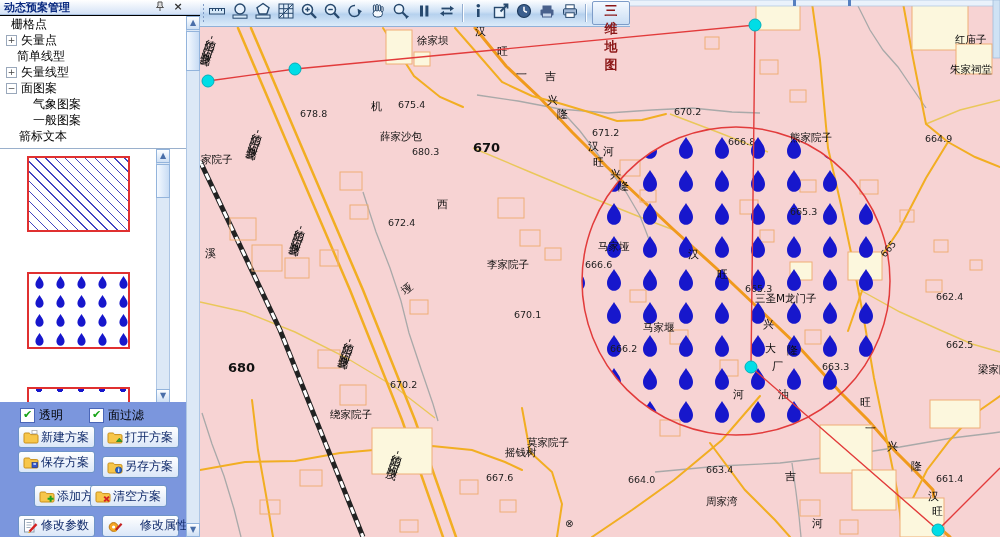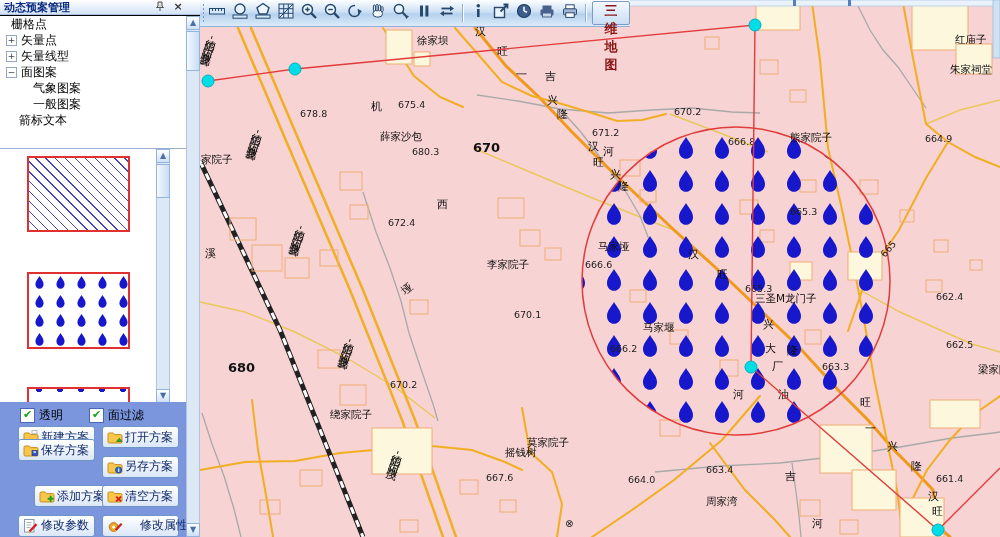--- a/index.html
+++ b/index.html
@@ -89,20 +89,24 @@
     <div id="tree">
         <div class="tree-item" style="">
           <span class="exp-spacer"></span>
           <span>栅格点</span>
         </div>
         <div class="tree-item" style="padding-left: 6px;">
           <span class="expander">+</span>
           <span>矢量点</span>
         </div>
         <div class="tree-item" style="padding-left: 6px;">
+          <span class="exp-spacer"></span>
+          <span>简单线型</span>
+        </div>
+        <div class="tree-item" style="padding-left: 6px;">
           <span class="expander">+</span>
           <span>矢量线型</span>
         </div>
         <div class="tree-item" style="padding-left: 6px;">
           <span class="expander">−</span>
           <span>面图案</span>
         </div>
         <div class="tree-item" style="padding-left: 22px;">
           <span class="exp-spacer"></span>
           <span>气象图案</span>
@@ -156,21 +160,21 @@
               </svg></span>
             <span>新建方案</span>
           </button>
           <button class="plan-btn" style="left: 84px; top: 0px;">
             <span class="bico"><svg width="16" height="16" viewBox="0 0 16 16">
                 <path d="M1 5.2 Q1 4 2.2 4 L6.2 4 L7.8 5.6 L13.8 5.6 Q15 5.6 15 6.8 L15 12.8 Q15 14 13.8 14 L2.2 14 Q1 14 1 12.8 Z" fill="#f7c64a" stroke="#c98f1b" stroke-width="1"></path>
                 <path d="M9.5 12.5 l5.5 0 -2.7 -3.3 z" fill="#2eaa2e" stroke="#1b7a1b" stroke-width="0.7"></path>
               </svg></span>
             <span>打开方案</span>
           </button>
-          <button class="plan-btn" style="left: 0px; top: 13px;">
+          <button class="plan-btn" style="left: 0px; top: 25px;">
             <span class="bico"><svg width="16" height="16" viewBox="0 0 16 16">
                 <path d="M1 5.2 Q1 4 2.2 4 L6.2 4 L7.8 5.6 L13.8 5.6 Q15 5.6 15 6.8 L15 12.8 Q15 14 13.8 14 L2.2 14 Q1 14 1 12.8 Z" fill="#f7c64a" stroke="#c98f1b" stroke-width="1"></path>
                 <rect x="9" y="8.6" width="5.4" height="5" fill="#3355cc" stroke="#203a8c" stroke-width="0.7"></rect>
                 <rect x="10.4" y="9.2" width="2.6" height="1.6" fill="#cfe0ff"></rect>
               </svg></span>
             <span>保存方案</span>
           </button>
           <button class="plan-btn" style="left: 84px; top: 29.5px;">
             <span class="bico"><svg width="16" height="16" viewBox="0 0 16 16">
                 <path d="M1 5.2 Q1 4 2.2 4 L6.2 4 L7.8 5.6 L13.8 5.6 Q15 5.6 15 6.8 L15 12.8 Q15 14 13.8 14 L2.2 14 Q1 14 1 12.8 Z" fill="#f7c64a" stroke="#c98f1b" stroke-width="1"></path>
@@ -179,21 +183,21 @@
               </svg></span>
             <span>另存方案</span>
           </button>
           <button class="plan-btn" style="left: 16px; top: 59px;">
             <span class="bico"><svg width="16" height="16" viewBox="0 0 16 16">
                 <path d="M1 5.2 Q1 4 2.2 4 L6.2 4 L7.8 5.6 L13.8 5.6 Q15 5.6 15 6.8 L15 12.8 Q15 14 13.8 14 L2.2 14 Q1 14 1 12.8 Z" fill="#f7c64a" stroke="#c98f1b" stroke-width="1"></path>
                 <path d="M11.6 7.8 v6 M8.6 10.8 h6" stroke="#1fa11f" stroke-width="2"></path>
               </svg></span>
             <span>添加方案</span>
           </button>
-          <button class="plan-btn" style="left: 84px; top: 59px;">
+          <button class="plan-btn" style="left: 72px; top: 59px;">
             <span class="bico"><svg width="16" height="16" viewBox="0 0 16 16">
                 <path d="M1 5.2 Q1 4 2.2 4 L6.2 4 L7.8 5.6 L13.8 5.6 Q15 5.6 15 6.8 L15 12.8 Q15 14 13.8 14 L2.2 14 Q1 14 1 12.8 Z" fill="#f7c64a" stroke="#c98f1b" stroke-width="1"></path>
                 <path d="M9.2 8.6 L14 13.4 M14 8.6 L9.2 13.4" stroke="#d42222" stroke-width="2"></path>
               </svg></span>
             <span>清空方案</span>
           </button>
           <button class="plan-btn" style="left: 0px; top: 88.5px;">
             <span class="bico"><svg width="16" height="16" viewBox="0 0 16 16">
                 <rect x="1.5" y="1.5" width="9.5" height="12.5" fill="#fff" stroke="#8899aa" stroke-width="1"></rect>
                 <path d="M3.5 4.5 h5 M3.5 7 h5 M3.5 9.5 h4" stroke="#9ab" stroke-width="0.9"></path>

